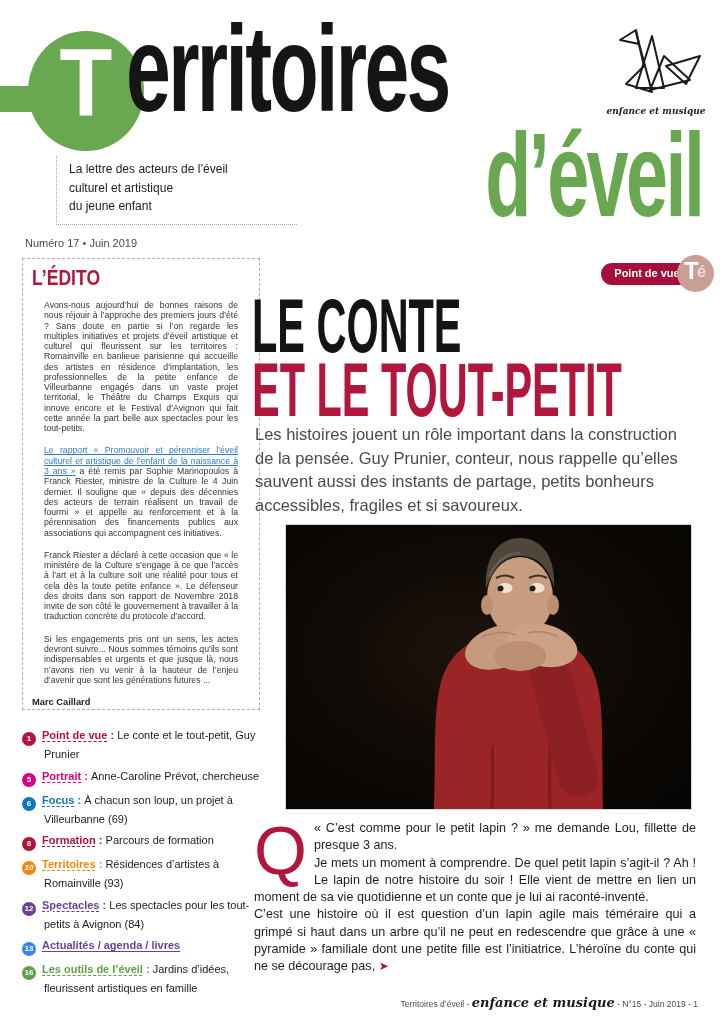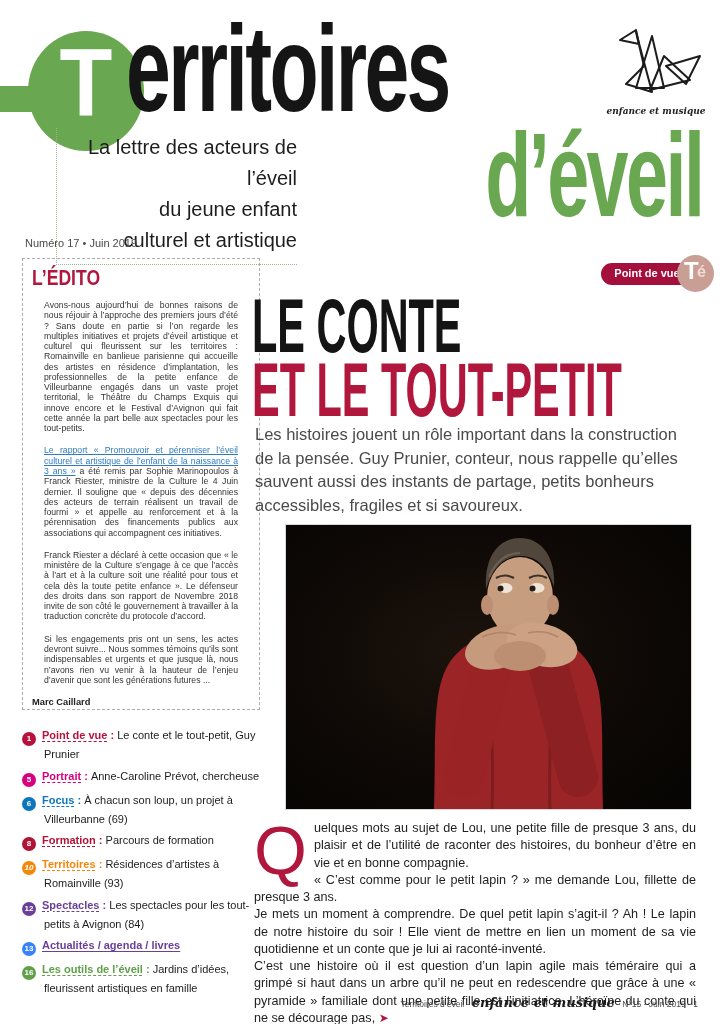--- a/index.html
+++ b/index.html
@@ -11,23 +11,23 @@
   .logo-circle{position:absolute;left:28px;top:31px;width:116px;height:120px;border-radius:50%;background:#69a751;}
   .logo-circle .t{position:absolute;left:0;top:4px;width:100%;text-align:center;
       font-size:96px;font-weight:900;color:#ffffff;line-height:1;transform:scaleX(.9);}
   .logo-word{position:absolute;left:126px;top:8px;font-size:122px;font-weight:800;color:#151515;
       letter-spacing:-4px;line-height:1;transform:scale(.66,1);transform-origin:top left;white-space:nowrap;}
   .logo-word2{position:absolute;right:22px;top:116px;font-size:118px;font-weight:800;color:#69a751;
       letter-spacing:-4px;line-height:1;transform:scale(.64,1);transform-origin:top right;white-space:nowrap;}
   .bird{position:absolute;left:606px;top:22px;width:100px;height:84px;}
   .bird-caption{position:absolute;left:596px;top:106px;width:120px;text-align:center;
       font-family:"DejaVu Serif",serif;font-style:italic;font-weight:700;font-size:9px;color:#222;}
-  .tagline{position:absolute;left:56px;top:128px;width:228px;padding:4px 0 8px 12px;
+  .tagline{position:absolute;left:56px;top:156px;width:228px;padding:4px 0 8px 12px;
       border-left:1px dotted #9db38f;border-bottom:1px dotted #9db38f;
-      font-size:20px;line-height:1.55;color:#1d1d1d;text-align:right;}
+      font-size:12px;line-height:1.55;color:#1d1d1d;}
   .issue{position:absolute;left:25px;top:237px;font-size:11px;color:#4a4a4a;}
 
   
   .edito{position:absolute;left:22px;top:258px;width:238px;height:452px;box-sizing:border-box;
       border:1px dashed #adadad;padding:6px 9px 4px 9px;overflow:hidden;}
   .edito h2{margin:0 0 4px 0;font-size:20px;font-weight:900;color:#b1173d;
       transform:scale(.88,1.12);transform-origin:top left;letter-spacing:0;}
   .edito p{margin:12px;font-size:8.7px;line-height:1.18;text-align:justify;color:#333;}
   .edito .link{color:#2f7bc1;text-decoration:underline;cursor:pointer;}
   .edito .sig{margin-top:3px;font-size:9.3px;font-weight:700;color:#222;line-height:1.25;}
@@ -90,22 +90,22 @@
       <path d="M30 10 L38 44 L20 62 L46 70 Z"></path>
       <path d="M46 14 L58 66 L30 66 Z"></path>
       <path d="M44 68 L84 58 L58 34 Z"></path>
       <path d="M60 44 L94 34 L80 62 Z"></path>
     </g>
   </svg>
   <div class="bird-caption">enfance et musique</div>
 
   <div class="tagline">
     <div>La lettre des acteurs de l’éveil</div>
+    <div>culturel et artistique</div>
     <div>du jeune enfant</div>
-    <div>culturel et artistique</div>
   </div>
   <div class="issue">Numéro 17 • Juin 2019</div>
 
   <div class="edito">
     <h2>L’ÉDITO</h2>
     <p><span>Avons-nous aujourd’hui de bonnes raisons de nous réjouir à l’approche des premiers jours d’été ? Sans doute en partie si l’on regarde les multiples initiatives et projets d’éveil artistique et culturel qui fleurissent sur les territoires : Romainville en banlieue parisienne qui accueille des artistes en résidence d’implantation, les professionnelles de la petite enfance de Villeurbanne engagés dans un vaste projet territorial, le Théâtre du Champs Exquis qui innove encore et le Festival d’Avignon qui fait cette année la part belle aux spectacles pour les tout-petits.</span></p>
     <p><span class="link">Le rapport « Promouvoir et pérenniser l’éveil culturel et artistique de l’enfant de la naissance à 3 ans »</span><span> a été remis par Sophie Marinopoulos à Franck Riester, ministre de la Culture le 4 Juin dernier. Il souligne que « depuis des décennies des acteurs de terrain réalisent un travail de fourmi » et appelle au renforcement et à la pérennisation des financements publics aux associations qui accompagnent ces initiatives.</span></p>
     <p>Franck Riester a déclaré à cette occasion que « le ministère de la Culture s’engage à ce que l’accès à l’art et à la culture soit une réalité pour tous et cela dès la toute petite enfance ». Le défenseur des droits dans son rapport de Novembre 2018 invite de son côté le gouvernement à travailler à la traduction concrète du protocole d’accord.</p>
     <p>Si les engagements pris ont un sens, les actes devront suivre... Nous sommes témoins qu’ils sont indispensables et urgents et que jusque là, nous n’avons rien vu venir à la hauteur de l’enjeu d’avenir que sont les générations futures ...</p>
     <div class="sig">
@@ -186,21 +186,20 @@
       <ellipse cx="214" cy="122" rx="36" ry="21" fill="#c59a7d" transform="rotate(-17 214 122)"></ellipse>
       <ellipse cx="256" cy="120" rx="36" ry="21" fill="#cda184" transform="rotate(14 256 120)"></ellipse>
       <ellipse cx="234" cy="131" rx="26" ry="15" fill="#bd8f72"></ellipse>
       <path d="M196 112 Q214 104 230 110" stroke="#b08465" stroke-width="1.5" fill="none"></path>
       <path d="M242 108 Q258 104 272 112" stroke="#b08465" stroke-width="1.5" fill="none"></path>
     </svg>
   </div>
 
   <div class="body-text">
     <span class="dropcap">Q</span>
-    <p>uelques mots au sujet de Lou, une petite fille de presque 3 ans, du plaisir et de l’utilité de raconter des histoires, du bonheur d’être en vie et en bonne compagnie.</p>
     <p>« C’est comme pour le petit lapin ? » me demande Lou, fillette de presque 3 ans.</p>
     <p>Je mets un moment à comprendre. De quel petit lapin s’agit-il ? Ah ! Le lapin de notre histoire du soir ! Elle vient de mettre en lien un moment de sa vie quotidienne et un conte que je lui ai raconté-inventé.</p>
     <p><span>C’est une histoire où il est question d’un lapin agile mais téméraire qui a grimpé si haut dans un arbre qu’il ne peut en redescendre que grâce à une « pyramide » familiale dont une petite fille est l’initiatrice. L’héroïne du conte qui ne se décourage pas,</span> <span class="arrow">➤</span></p>
   </div>
 
   <div class="footer">
     <span>Territoires d’éveil - </span><span class="script">enfance et musique</span><span> - N°15 - Juin 2019 - 1</span>
   </div>
 
 </div>

